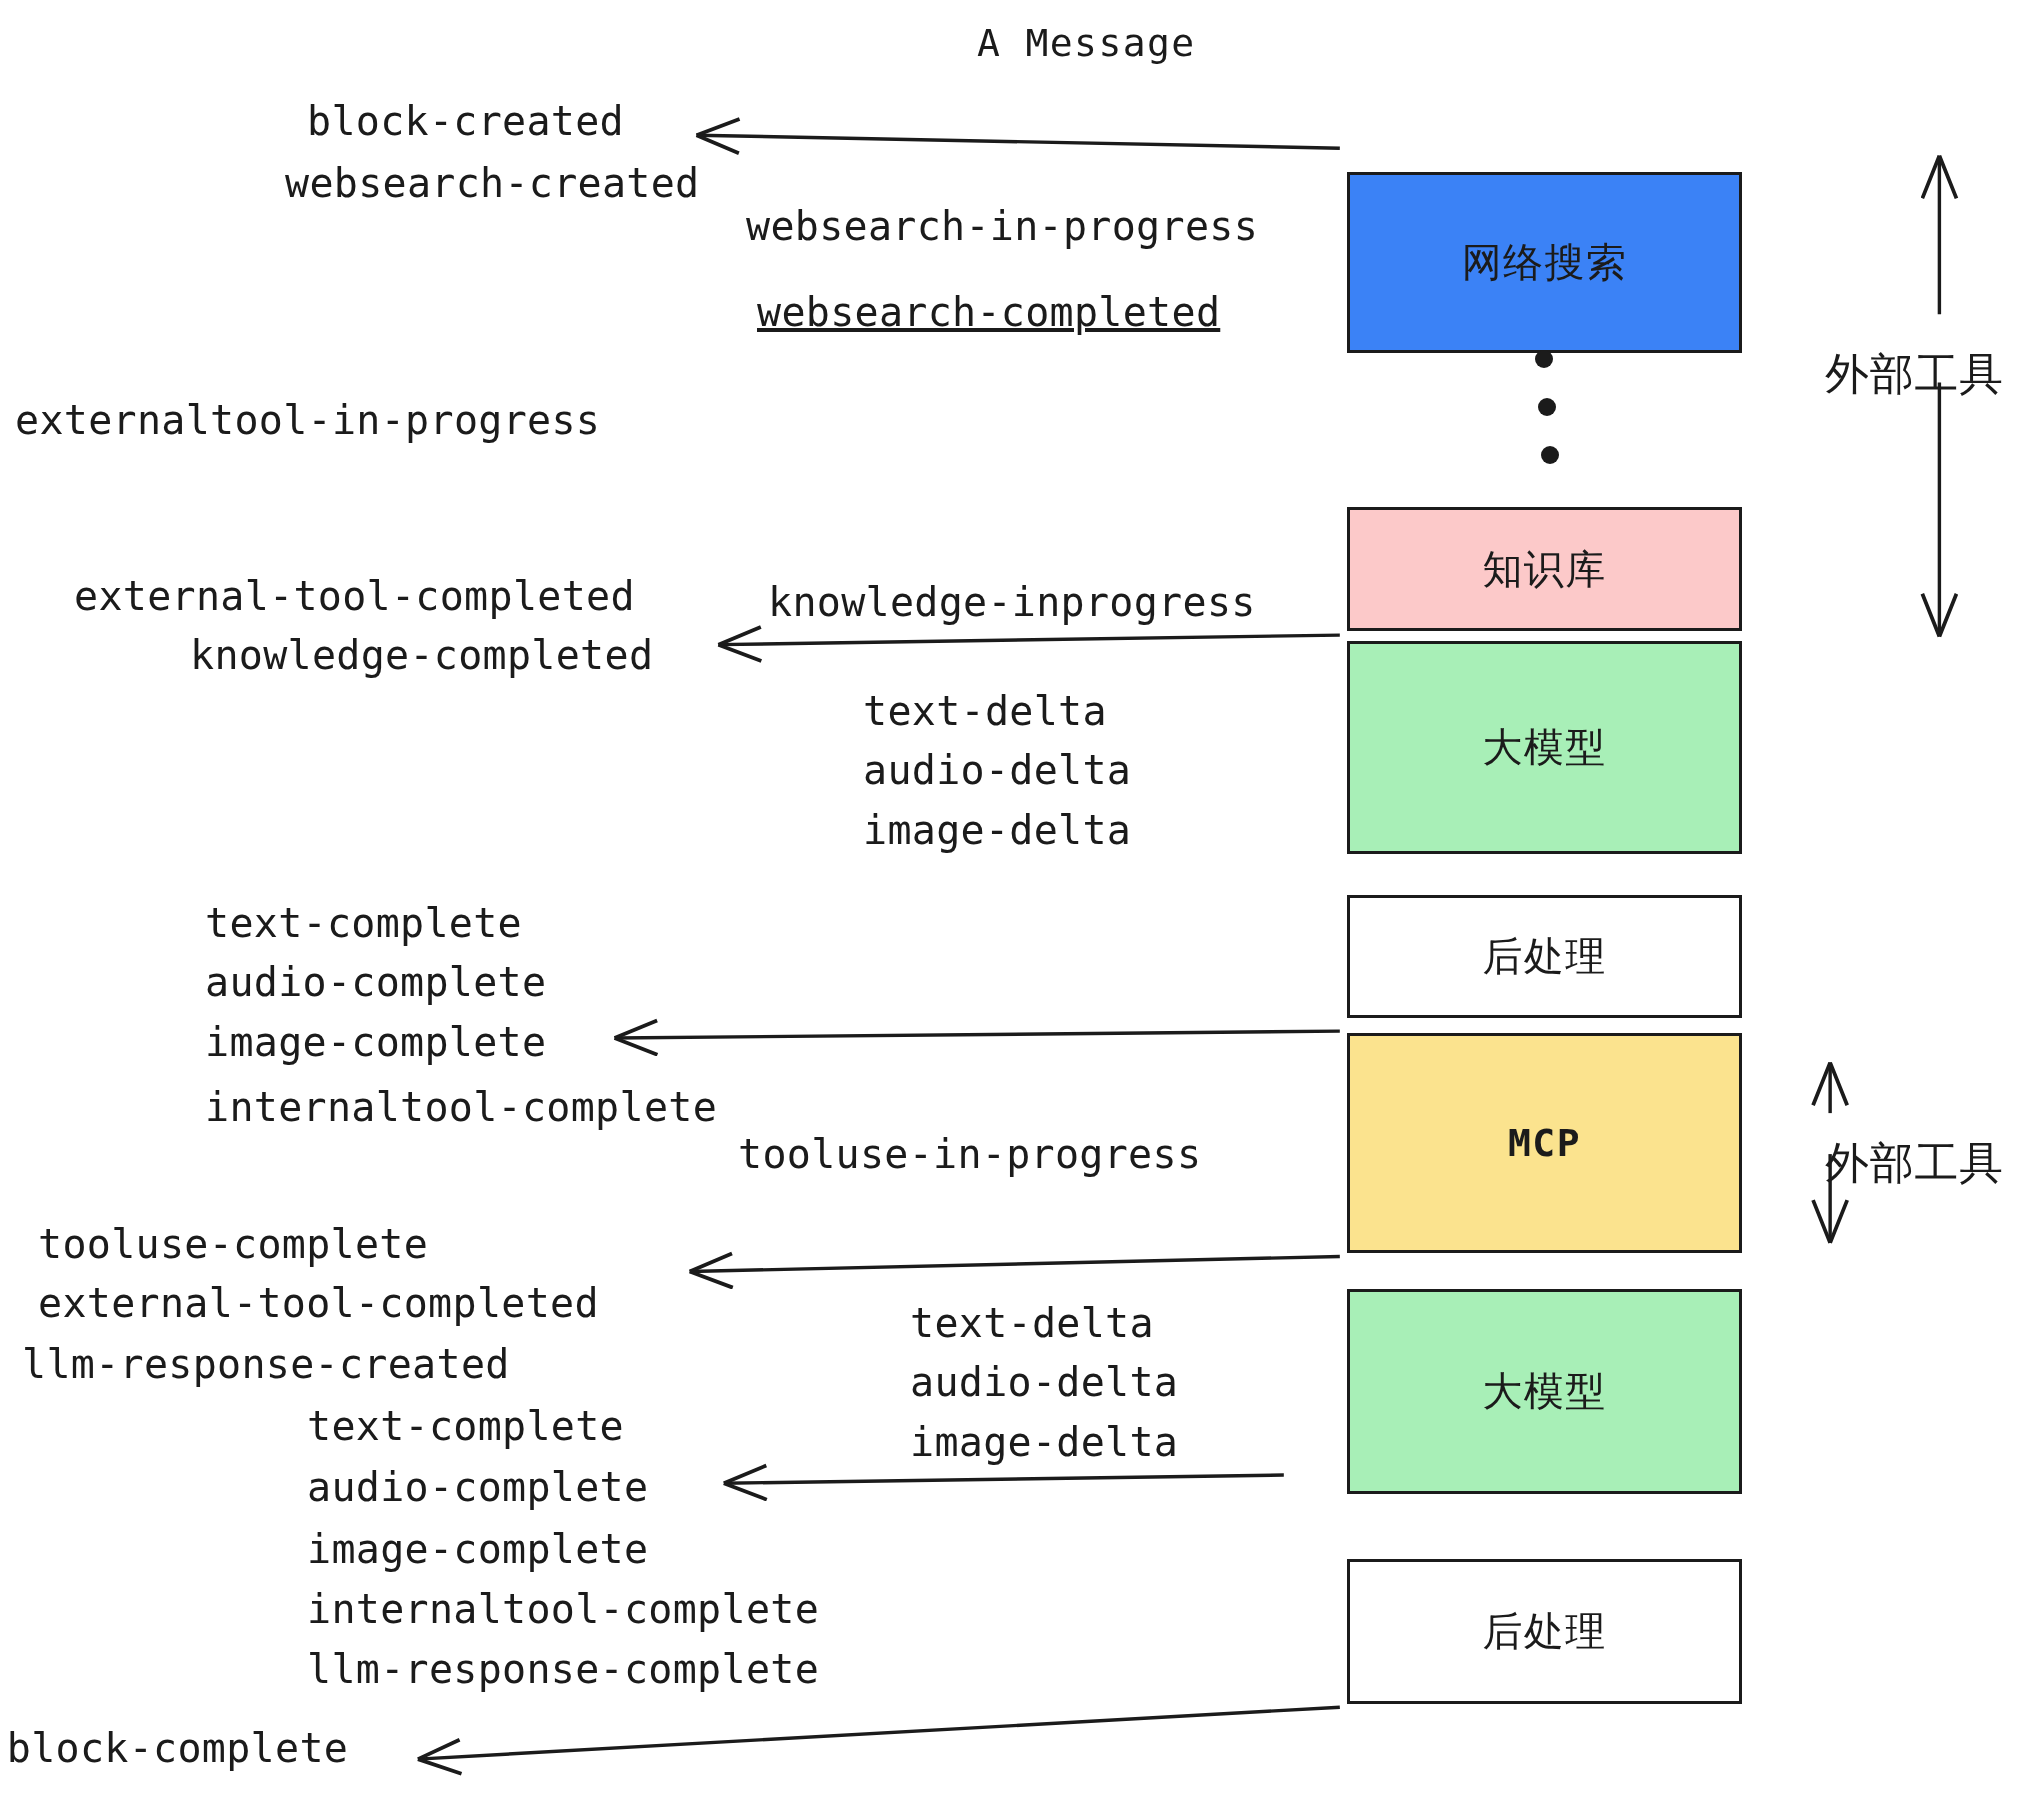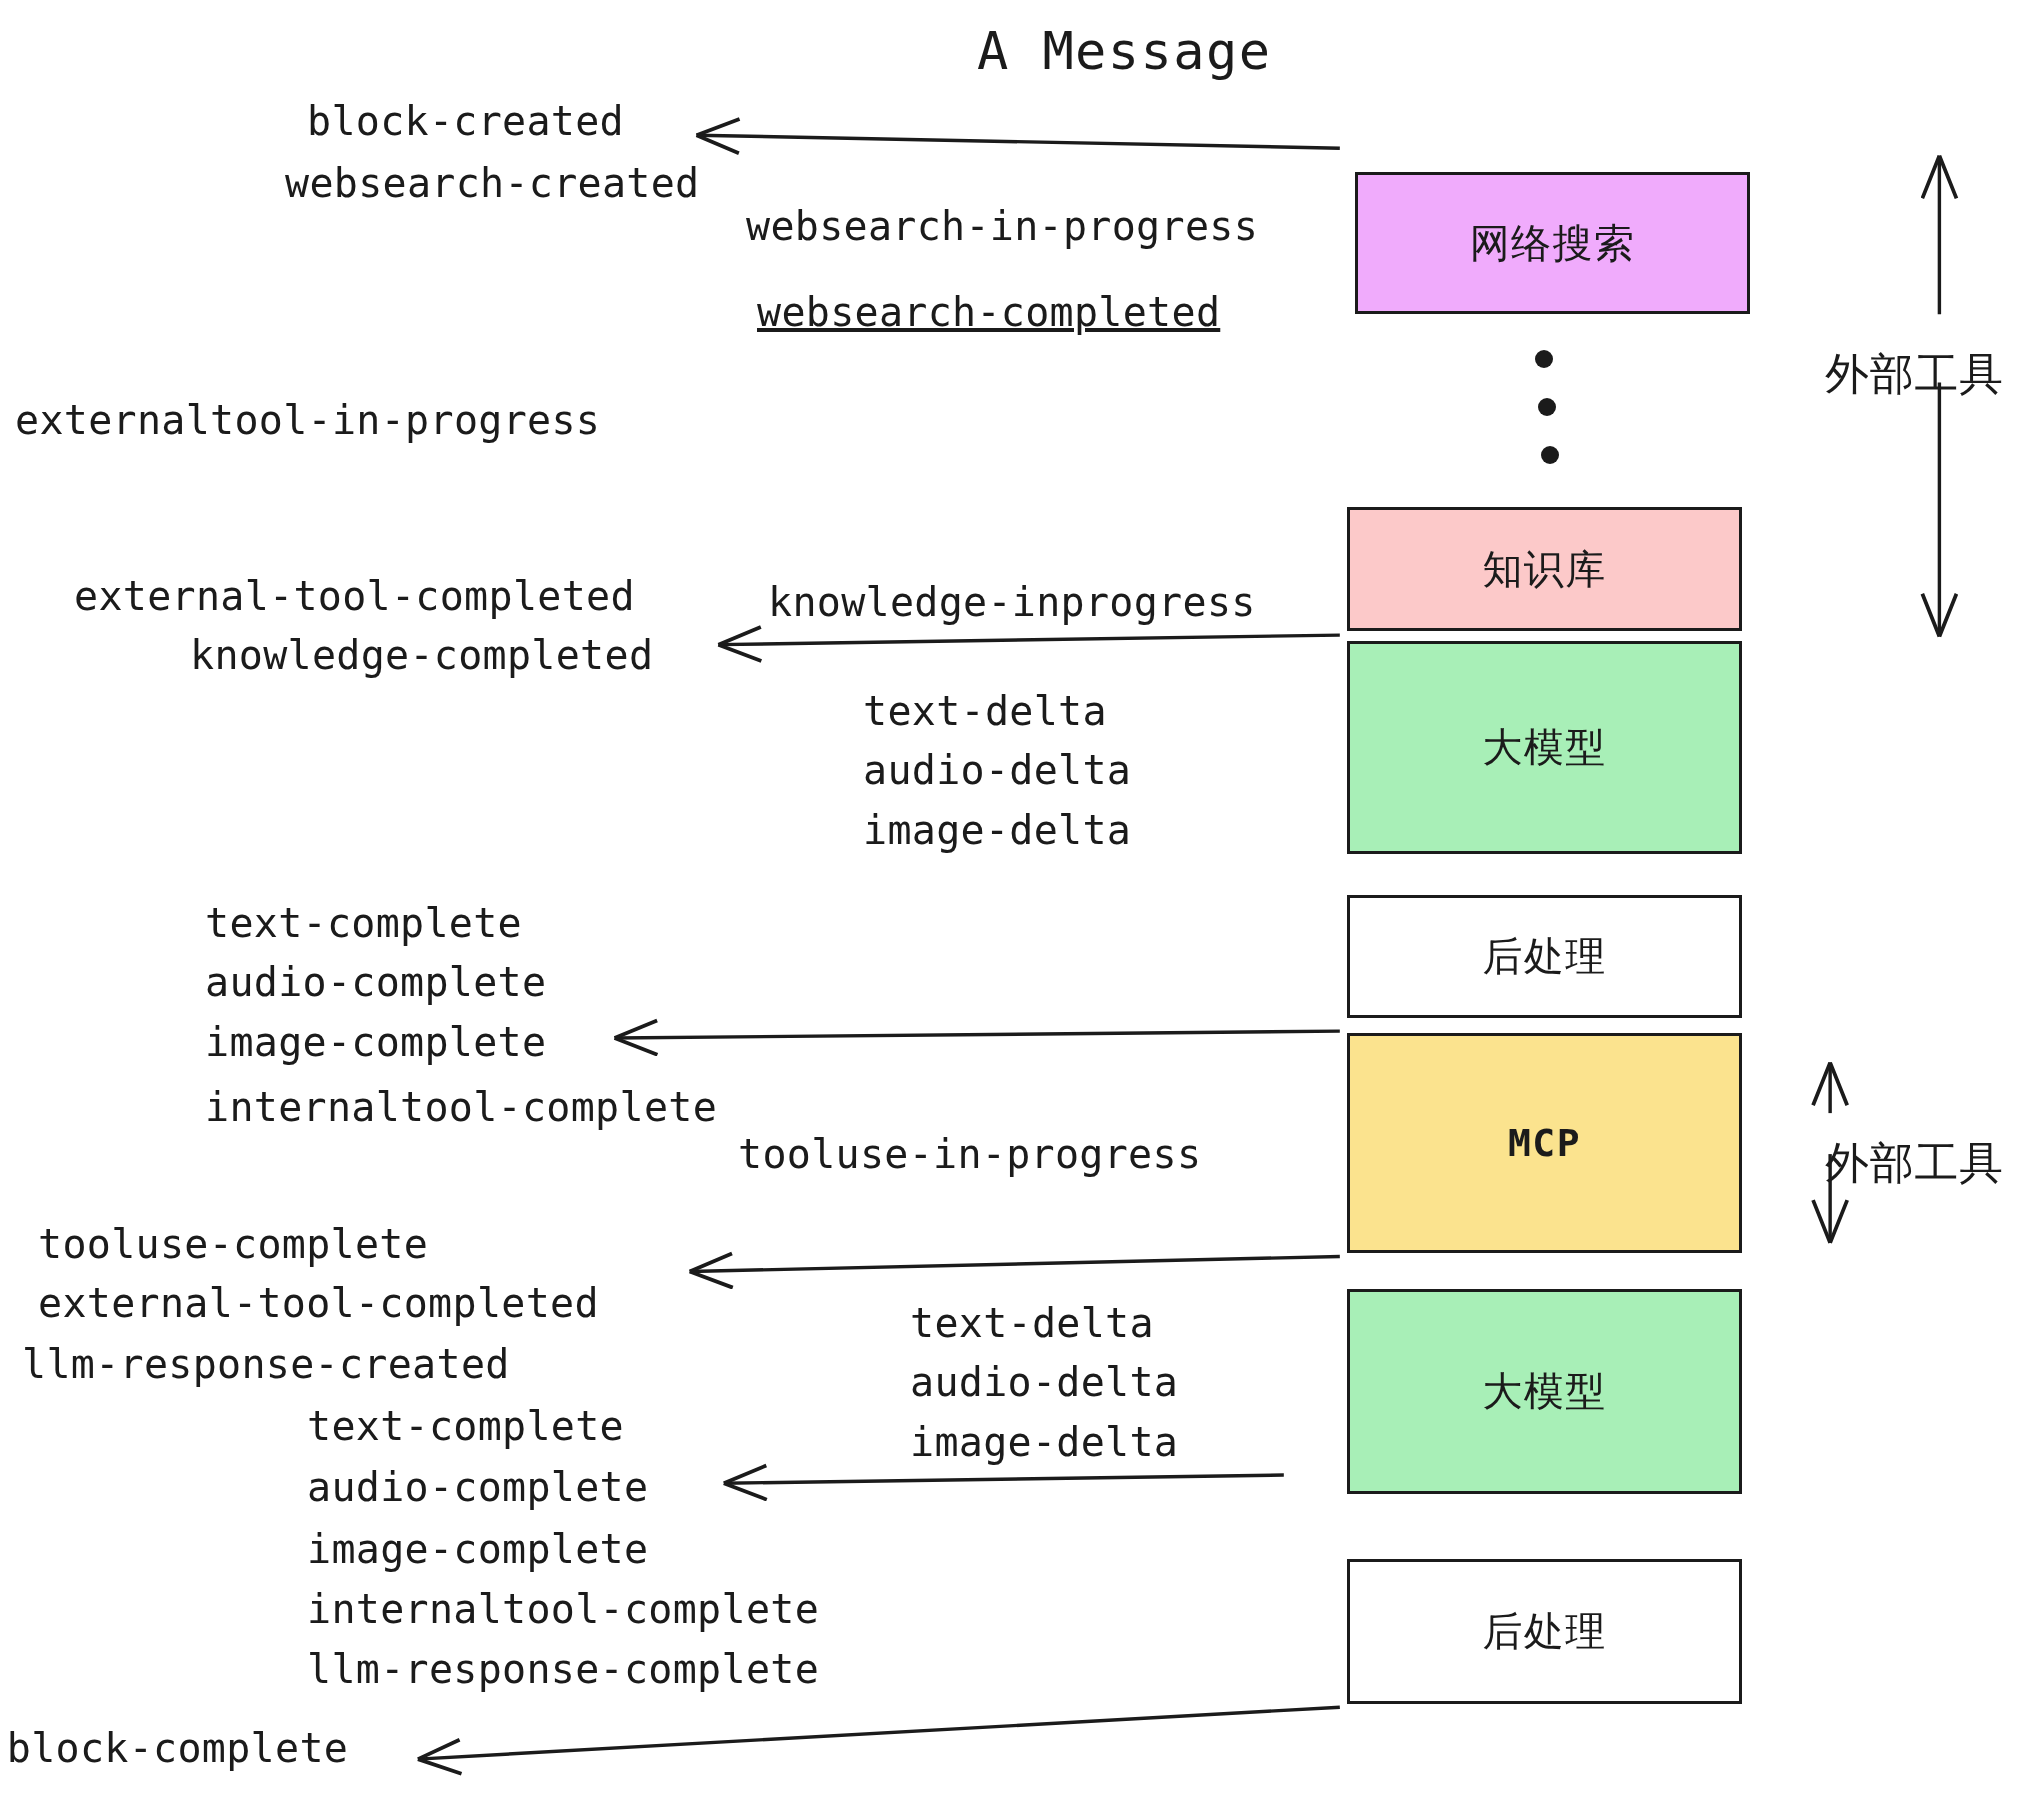--- a/index.html
+++ b/index.html
@@ -22,21 +22,21 @@
     font-size: 40px;
     line-height: 1;
     color: #1b1b1b;
     white-space: pre;
     letter-spacing: 0.3px;
   }
   
   .title {
     position: absolute;
     font-family: "DejaVu Sans Mono", "Liberation Mono", monospace;
-    font-size: 52px;
+    font-size: 38px;
     color: #1b1b1b;
     white-space: pre;
     letter-spacing: 1.4px;
   }
   
   .node {
     position: absolute;
     box-sizing: border-box;
     border: 3.4px solid #1b1b1b;
     display: flex;
@@ -102,21 +102,21 @@
       </g>
     <g id="range-group" stroke="#1b1b1b" stroke-width="5" fill="none">
         <line x1="2840" y1="460" x2="2840" y2="228" marker-end="url(#ah)"></line>
         <line x1="2840" y1="560" x2="2840" y2="932" marker-end="url(#ah)"></line>
         <line x1="2680" y1="1630" x2="2680" y2="1556" marker-end="url(#ah)"></line>
         <line x1="2680" y1="1690" x2="2680" y2="1820" marker-end="url(#ah)"></line>
       </g>
   </svg>
 
   <div id="node-layer">
-      <div class="node" style="left: 1347px; top: 172px; width: 395px; height: 142px; background: #f0abfc; margin-left: 8px;">
+      <div class="node" style="left: 1347px; top: 172px; width: 395px; height: 181px; background: #3b82f6;">
         <span>网络搜索</span>
       </div>
       <div class="node" style="left: 1347px; top: 507px; width: 395px; height: 124px; background: rgb(252, 201, 201);">
         <span>知识库</span>
       </div>
       <div class="node" style="left: 1347px; top: 641px; width: 395px; height: 213px; background: rgb(168, 239, 183);">
         <span>大模型</span>
       </div>
       <div class="node" style="left: 1347px; top: 895px; width: 395px; height: 123px; background: rgb(255, 255, 255);">
         <span>后处理</span>

